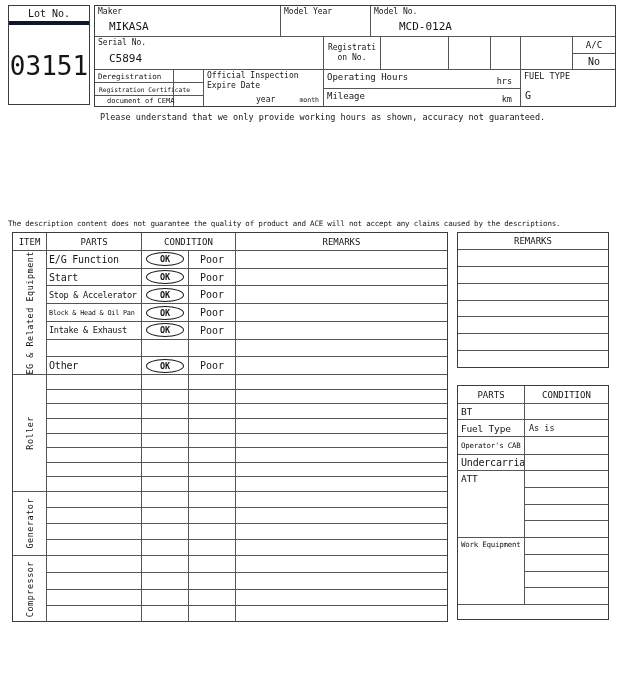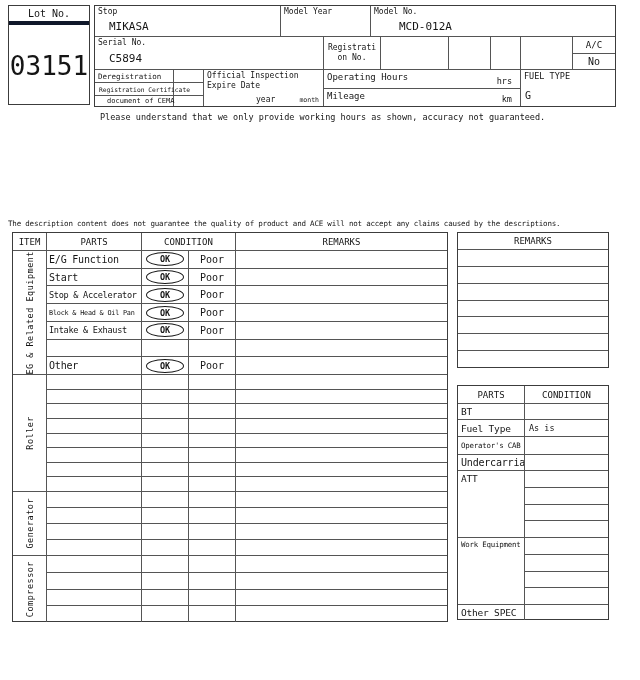--- a/index.html
+++ b/index.html
@@ -83,21 +83,21 @@
 <div>
 
   <div class="abs lot">
     <div class="lot-header">Lot No.</div>
     <div class="lot-number">03151</div>
   </div>
 
   <div class="abs topform">
 
     <div class="tc br bb" style="left:0;top:0;width:186px;height:31px;">
-      <span class="tag">Stop</span>
+      <span class="tag">Maker</span>
       <span class="val" style="left:14px;top:14px;">MIKASA</span>
     </div>
     <div class="tc br bb" style="left:186px;top:0;width:90px;height:31px;">
       <span class="tag">Model Year</span>
     </div>
     <div class="tc bb" style="left:276px;top:0;width:244px;height:31px;">
       <span class="tag">Model No.</span>
       <span class="val" style="left:28px;top:14px;">MCD-012A</span>
     </div>
 
@@ -394,22 +394,16 @@
         </div>
         <div class="sprow" style="height: 67px;">
           <div class="sp-part top" style="font-size: 7.4px;">Work Equipment</div>
           <div class="sp-conds">
             <div class="sp-cond"></div>
             <div class="sp-cond"></div>
             <div class="sp-cond"></div>
             <div class="sp-cond last"></div>
           </div>
         </div>
-        <div class="sprow last" style="height: 15px;">
-          <div class="sp-part">Other SPEC</div>
-          <div class="sp-conds">
-            <div class="sp-cond last"></div>
-          </div>
-        </div>
       </div>
   </div>
 
 </div>
 
 </body></html>

